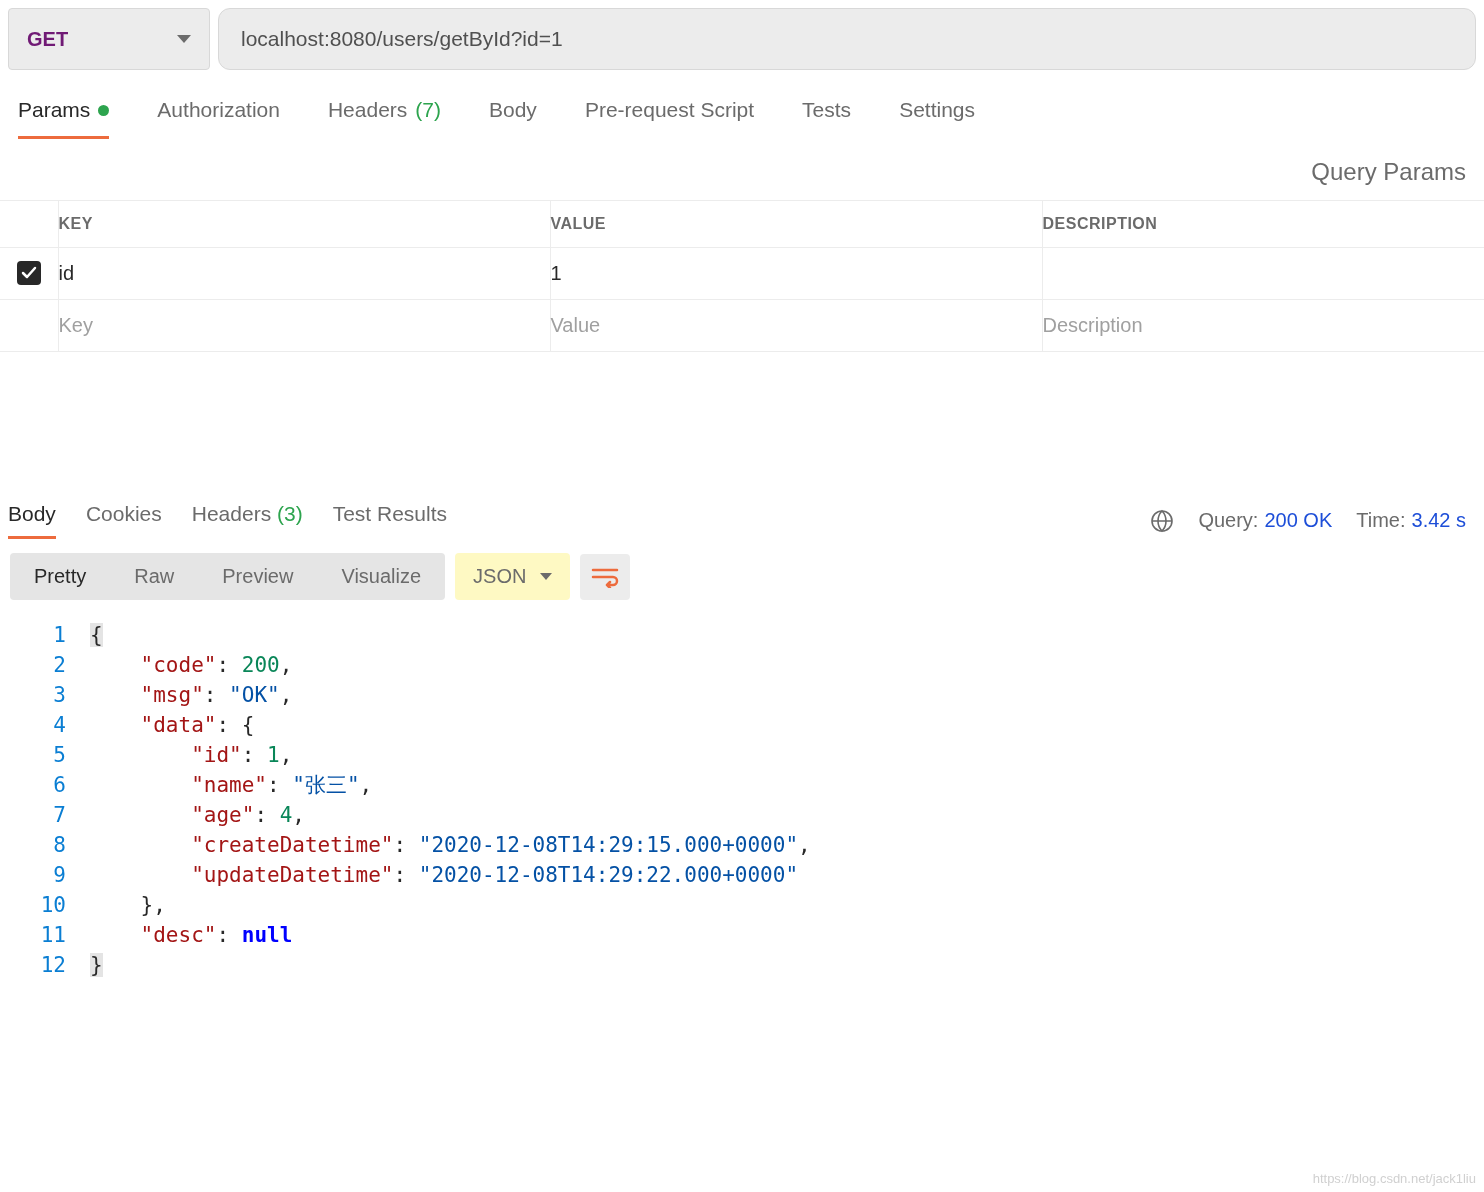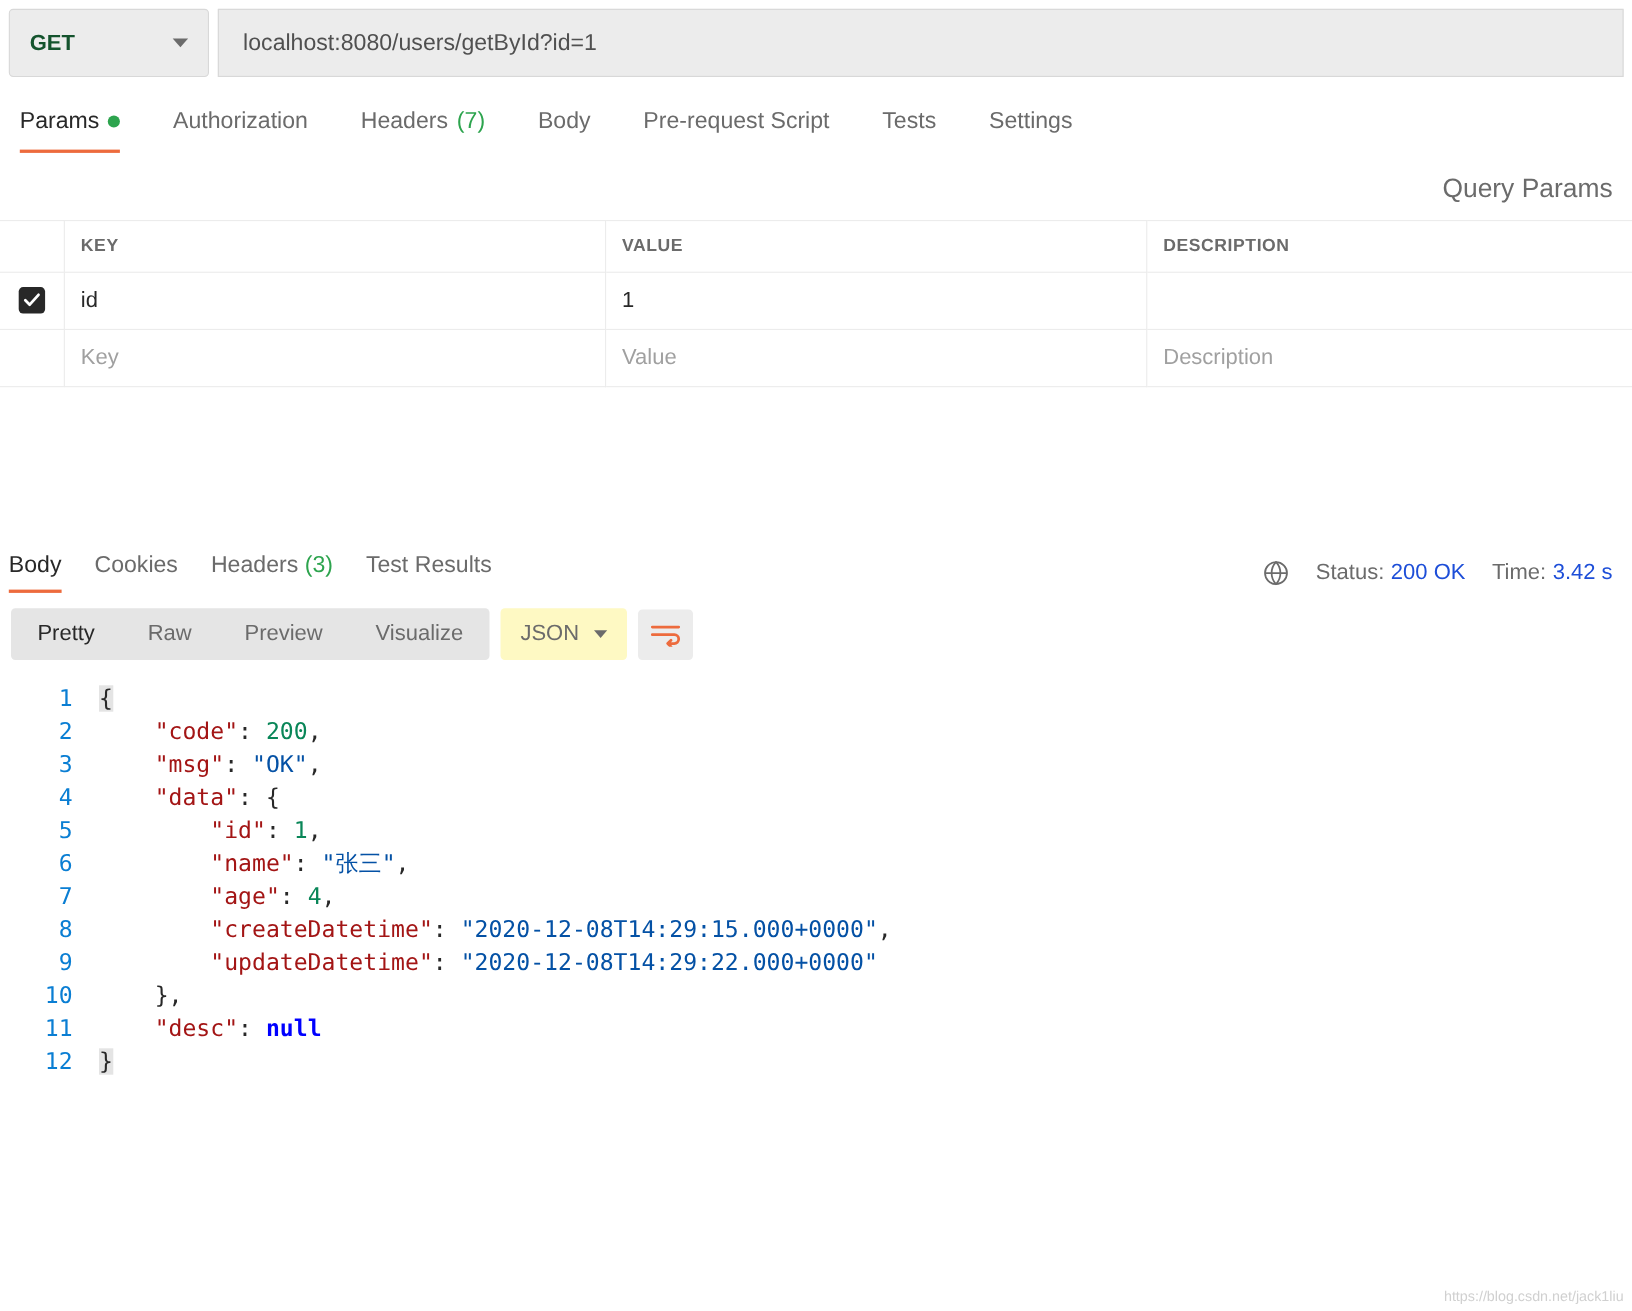--- a/index.html
+++ b/index.html
@@ -1,32 +1,32 @@
 <!DOCTYPE html>
 <html><head>
 <meta charset="utf-8">
 <style>
 * { box-sizing: border-box; margin: 0; padding: 0; }
 body { font-family: -apple-system, BlinkMacSystemFont, "Segoe UI", Helvetica, Arial, sans-serif; font-size: 16px; color: #282828; background: #fff; width: 1484px; }
 
 .request-bar { display: flex; padding: 8px; gap: 8px; }
-.method-select { width: 182px; height: 62px; border: 1px solid #d8d8d8; background: #ececec; border-radius: 4px; display: flex; align-items: center; justify-content: space-between; padding: 16px 18px; font-size: 20px; font-weight: 600; color: #14532d; cursor: pointer; }
+.method-select { width: 202px; height: 62px; border: 1px solid #d8d8d8; background: #ececec; border-radius: 4px; display: flex; align-items: center; justify-content: space-between; padding: 16px 18px; font-size: 20px; font-weight: 600; color: #701a75; cursor: pointer; }
 .method-select .caret { width: 0; height: 0; border-left: 7px solid transparent; border-right: 7px solid transparent; border-top: 8px solid #6b6b6b; }
-.url-input { flex: 1; height: 62px; border: 1px solid #d8d8d8; background: #ececec; border-radius: 0; padding: 0 22px; font-size: 21px; color: #505050; display: flex; align-items: center; }
+.url-input { flex: 1; height: 62px; border: 1px solid #d8d8d8; background: #ececec; border-radius: 12px; padding: 0 22px; font-size: 21px; color: #505050; display: flex; align-items: center; }
 
 .tabs { display: flex; gap: 48px; padding: 20px 18px 0 18px; border-bottom: 1px solid transparent; }
 .tab { font-size: 21px; color: #6b6b6b; padding-bottom: 14px; cursor: pointer; border-bottom: 3px solid transparent; display: flex; align-items: center; gap: 8px; }
 .tab.active { color: #282828; border-bottom-color: #ed6b3d; font-weight: 500; }
 .dot { width: 11px; height: 11px; border-radius: 50%; background: #2da44e; display: inline-block; }
 .tab .count { color: #2da44e; }
 
 .section-title { font-size: 24px; color: #6b6b6b; font-weight: 500; padding: 18px 18px 14px; text-align: right; }
 
 .params-table { width: 100%; border-collapse: collapse; }
-.params-table th, .params-table td { border: 1px solid #ececec; padding: 14px 15px; text-align: left; font-size: 20px; }
+.params-table th, .params-table td { border: 1px solid #ececec; padding: 14px 0; text-align: left; font-size: 20px; }
 .params-table th { font-size: 16px; font-weight: 700; color: #6b6b6b; letter-spacing: 0.5px; }
 .params-table .checkbox-col { width: 58px; text-align: center; border-left: none; }
 .params-table td.checkbox-col { padding: 10px 0; }
 .params-table .key-col { width: 492px; }
 .params-table .val-col { width: 492px; }
 .params-table .placeholder { color: #a0a0a0; }
 .params-table tr:first-child th:first-child, .params-table tr td:first-child { border-left: none; }
 .params-table tr th:last-child, .params-table tr td:last-child { border-right: none; }
 
 .chk { width: 24px; height: 24px; background: #282828; border-radius: 4px; display: inline-flex; align-items: center; justify-content: center; }
@@ -139,21 +139,21 @@
   <div class="rtab">
     <span>Headers</span>
     <span class="count">(3)</span>
   </div>
   <div class="rtab"><span>Test Results</span></div>
   <div class="response-meta">
     <svg class="globe" viewBox="0 0 24 24" fill="none" stroke="#6b6b6b" stroke-width="1.6">
         <circle cx="12" cy="12" r="10"></circle>
         <path d="M2 12h20M12 2c3 3 4 7 4 10s-1 7-4 10c-3-3-4-7-4-10s1-7 4-10z"></path>
       </svg>
-    <span>Status:</span>
+    <span>Query:</span>
     <span class="value" style="margin-left:-18px;">200 OK</span>
     <span>Time:</span>
     <span class="value" style="margin-left:-18px;">3.42 s</span>
   </div>
 </div>
 
 <div class="body-toolbar">
   <div class="btn-group">
     <div class="btn active">Pretty</div>
     <div class="btn">Raw</div>

